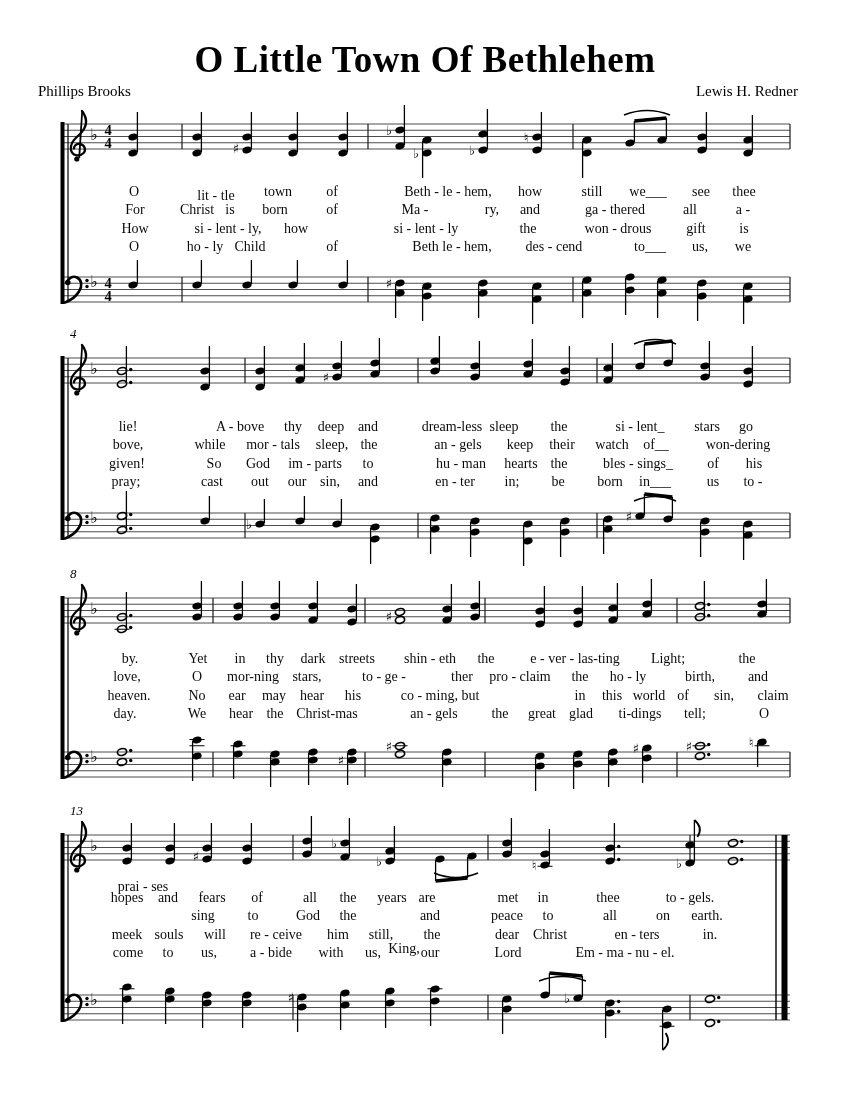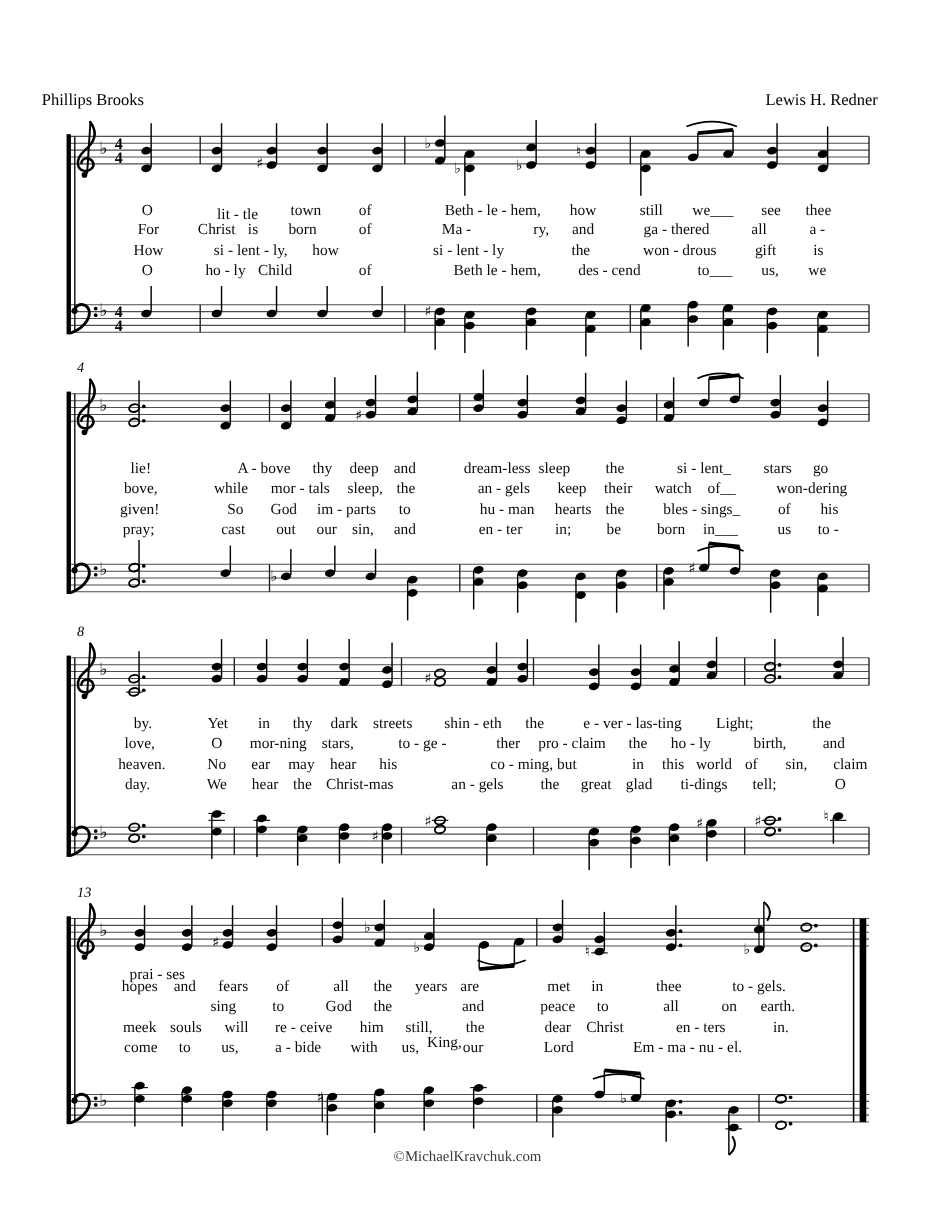--- a/index.html
+++ b/index.html
@@ -13,20 +13,21 @@
   .lyric{position:absolute;transform:translateX(-50%);white-space:nowrap;
          font-size:14px;font-family:"Liberation Serif",serif;color:#0a0a0a;}
   svg.system{position:absolute;left:0;overflow:visible;}
   #footer{position:absolute;top:1043px;left:0;width:100%;text-align:center;
           font-size:13.5px;color:#3a3a3a;}
 </style>
 </head>
 <body>
 
 <div id="page">
+  <div id="title">O Little Town Of Bethlehem</div>
   <div id="lyricist">Phillips Brooks</div>
   <div id="composer">Lewis H. Redner</div>
 
   <span class="measure-num" style="left:70px;top:326px">4</span>
   <span class="measure-num" style="left:70px;top:566px">8</span>
   <span class="measure-num" style="left:70px;top:803px">13</span>
 
   <svg id="sys0" class="system" width="850" height="1100" style="top:0">
       <line x1="62" y1="124" x2="790" y2="124" stroke="#4d4d4d" stroke-width="1"></line>
       <line x1="62" y1="130.25" x2="790" y2="130.25" stroke="#4d4d4d" stroke-width="1"></line>
@@ -648,21 +649,21 @@
       <span class="lyric" style="left: 580px; top: 669.4px;">the</span>
       <span class="lyric" style="left: 628px; top: 669.4px;">ho - ly</span>
       <span class="lyric" style="left: 700px; top: 669.4px;">birth,</span>
       <span class="lyric" style="left: 758px; top: 669.4px;">and</span>
       <span class="lyric" style="left: 129px; top: 687.8px;">heaven.</span>
       <span class="lyric" style="left: 197px; top: 687.8px;">No</span>
       <span class="lyric" style="left: 237px; top: 687.8px;">ear</span>
       <span class="lyric" style="left: 274px; top: 687.8px;">may</span>
       <span class="lyric" style="left: 312px; top: 687.8px;">hear</span>
       <span class="lyric" style="left: 353px; top: 687.8px;">his</span>
-      <span class="lyric" style="left: 440px; top: 687.8px; margin-left: 45px;">co - ming, but</span>
+      <span class="lyric" style="left: 440px; top: 687.8px;">co - ming, but</span>
       <span class="lyric" style="left: 580px; top: 687.8px;">in</span>
       <span class="lyric" style="left: 612px; top: 687.8px;">this</span>
       <span class="lyric" style="left: 649px; top: 687.8px;">world</span>
       <span class="lyric" style="left: 683px; top: 687.8px;">of</span>
       <span class="lyric" style="left: 724px; top: 687.8px;">sin,</span>
       <span class="lyric" style="left: 773px; top: 687.8px;">claim</span>
       <span class="lyric" style="left: 125px; top: 706.2px;">day.</span>
       <span class="lyric" style="left: 197px; top: 706.2px;">We</span>
       <span class="lyric" style="left: 241px; top: 706.2px;">hear</span>
       <span class="lyric" style="left: 275px; top: 706.2px;">the</span>
@@ -713,14 +714,13 @@
       <span class="lyric" style="left: 168px; top: 945.2px;">to</span>
       <span class="lyric" style="left: 209px; top: 945.2px;">us,</span>
       <span class="lyric" style="left: 271px; top: 945.2px;">a - bide</span>
       <span class="lyric" style="left: 331px; top: 945.2px;">with</span>
       <span class="lyric" style="left: 373px; top: 945.2px;">us,</span>
       <span class="lyric" style="left: 430px; top: 945.2px;">our</span>
       <span class="lyric" style="left: 508px; top: 945.2px;">Lord</span>
       <span class="lyric" style="left: 625px; top: 945.2px;">Em - ma - nu - el.</span>
     </div>
 
-  <div id="footer">©MichaelKravchuk.com</div>
 </div>
 
 </body></html>

